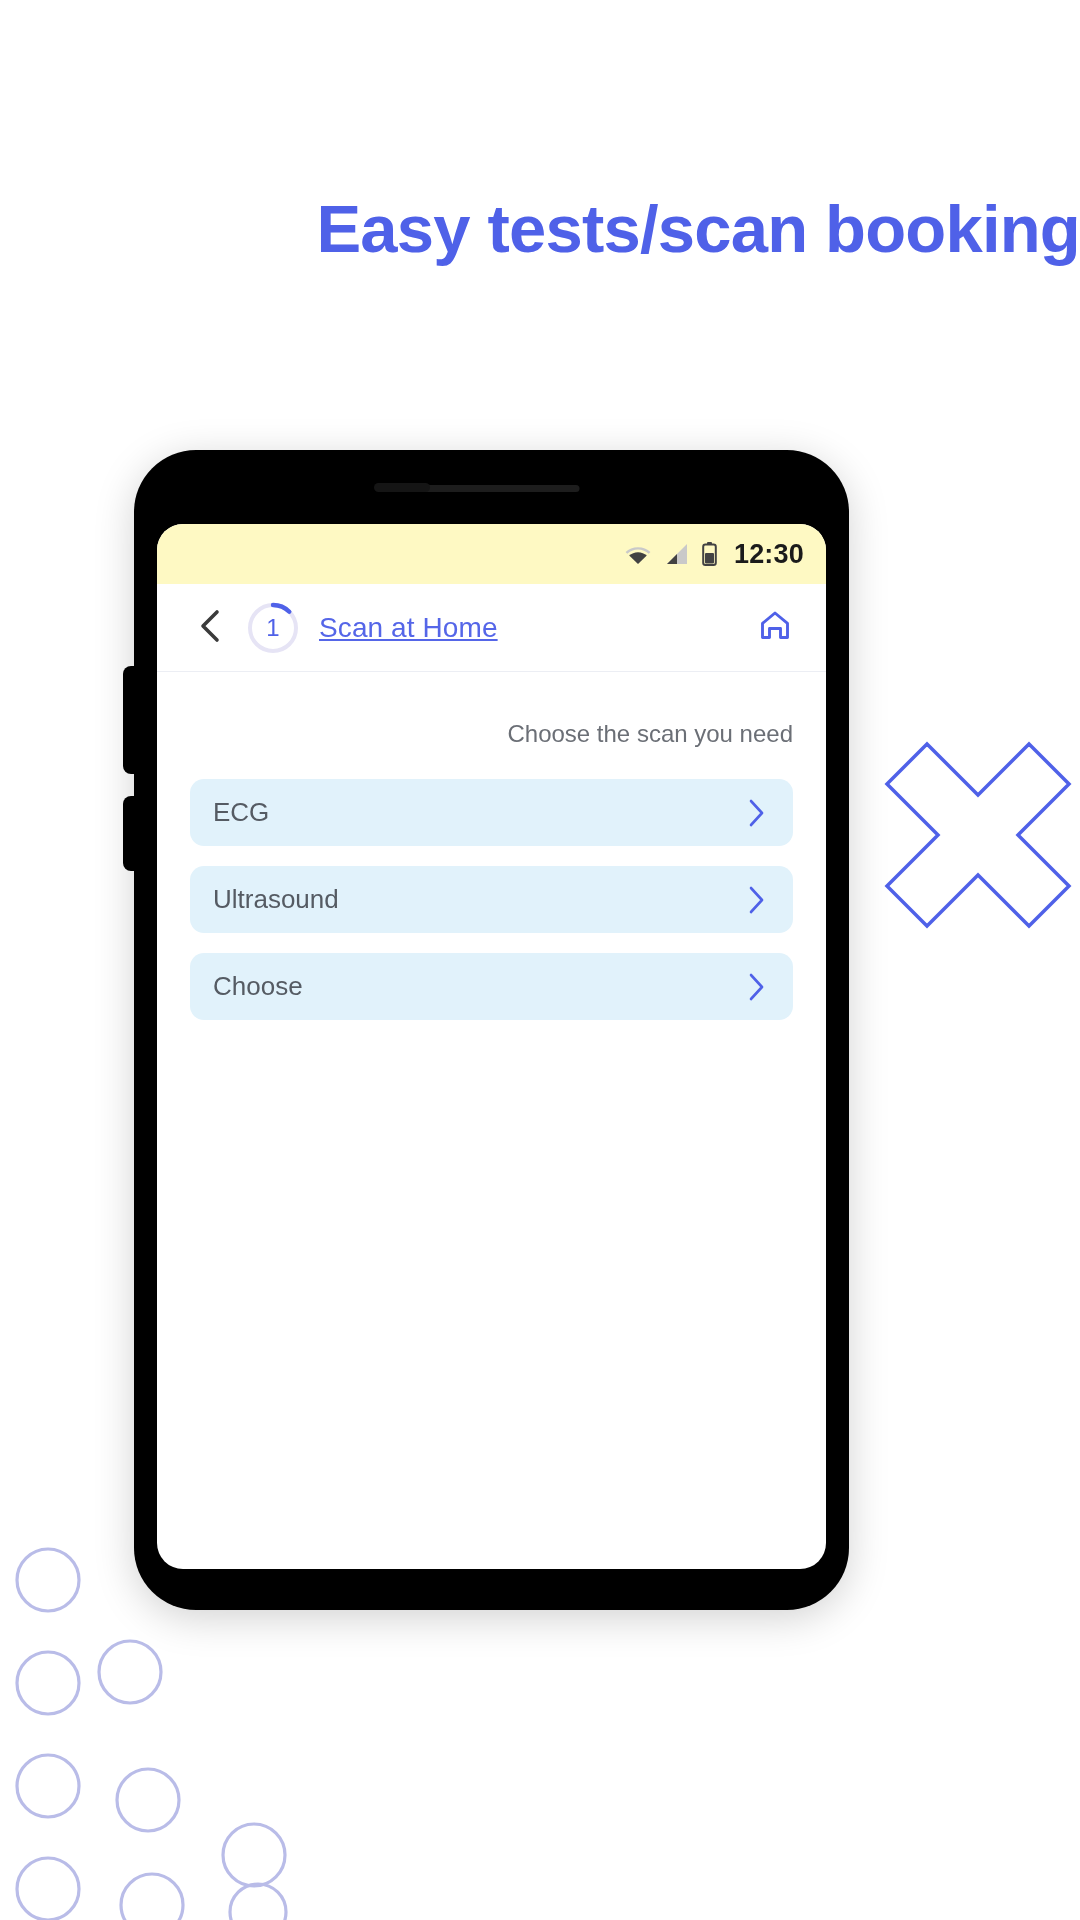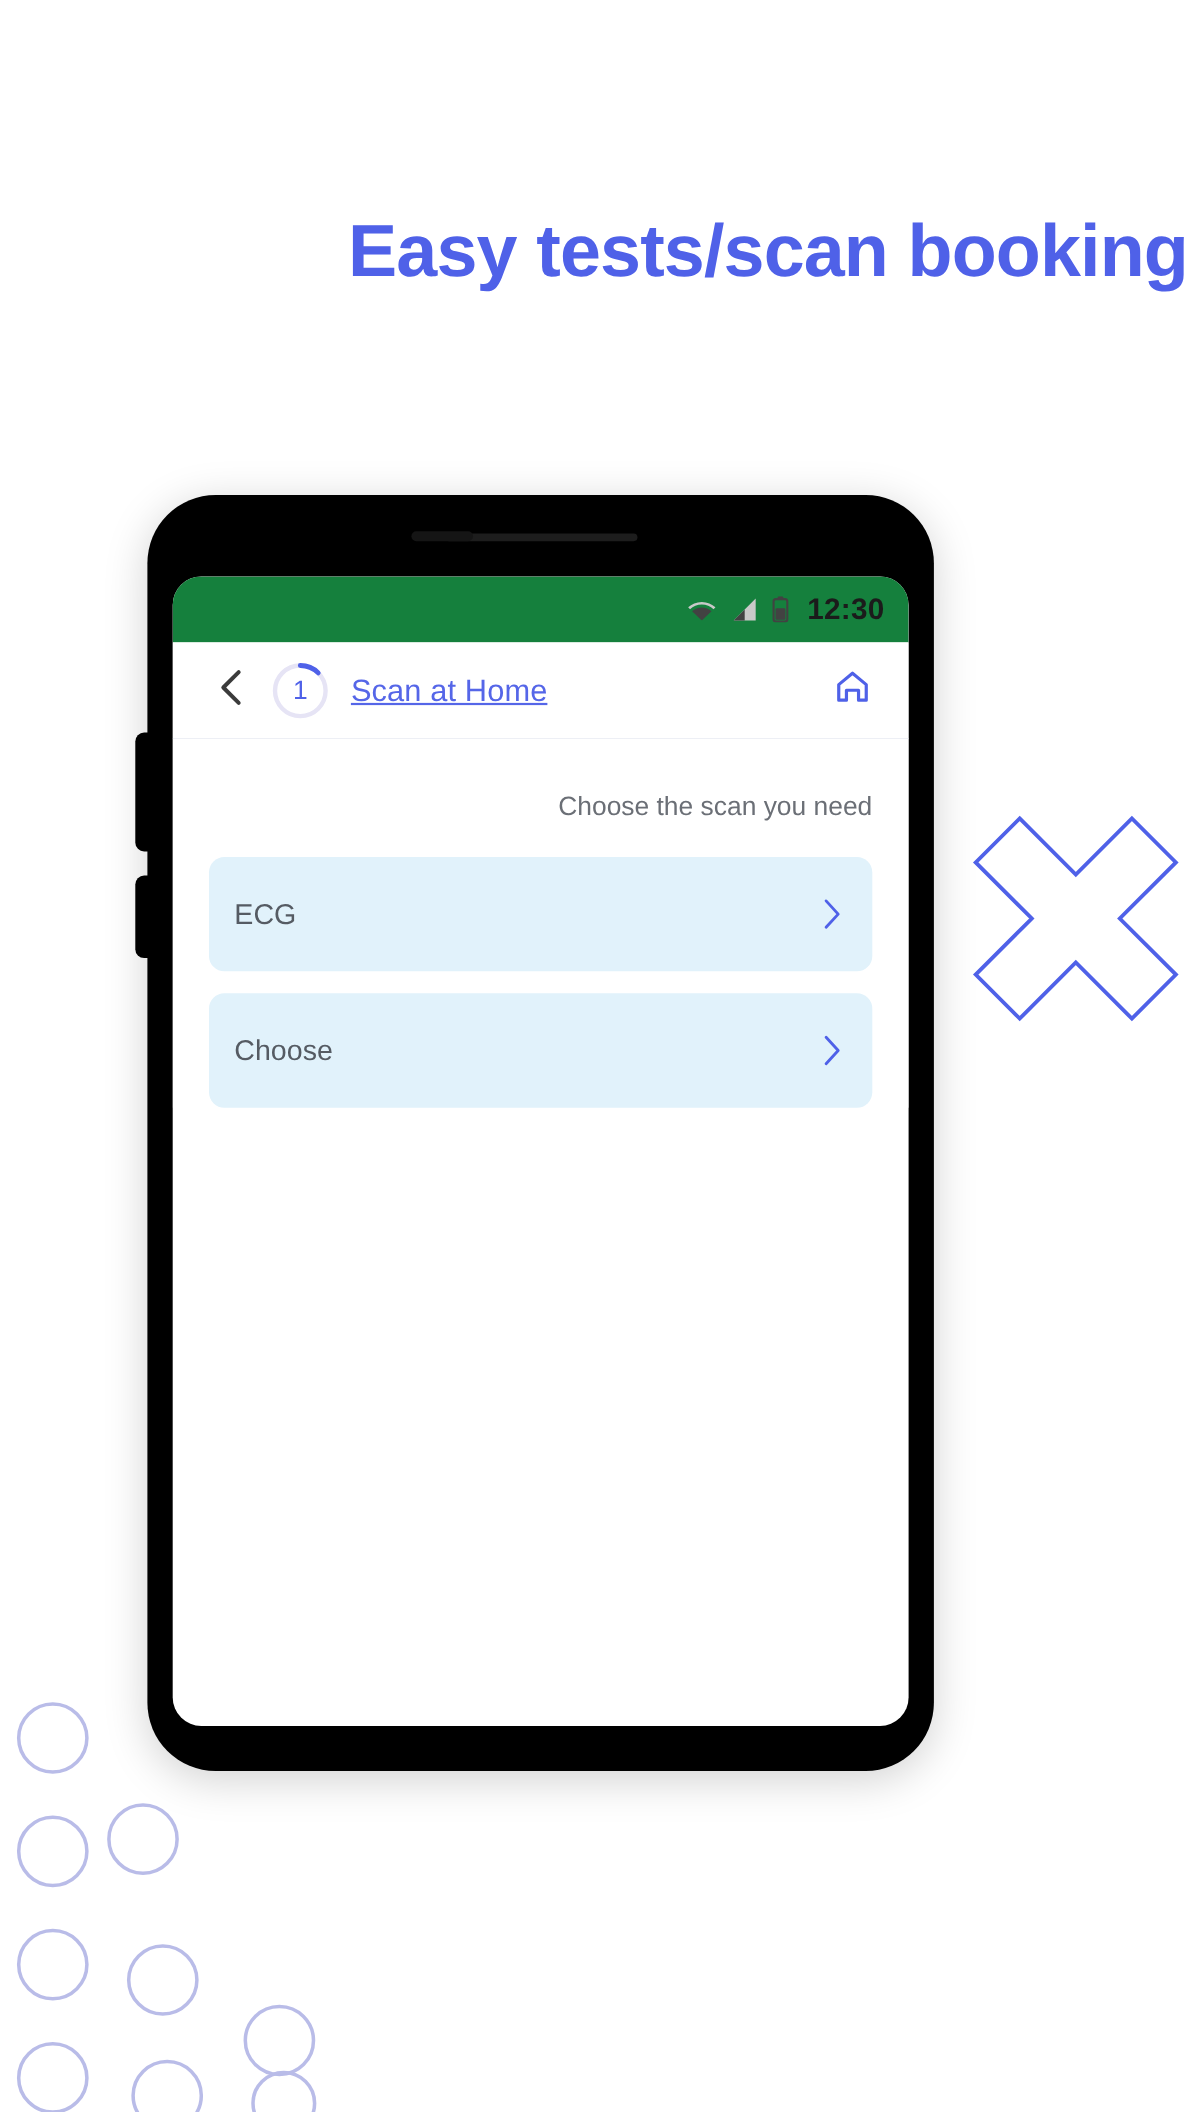--- a/index.html
+++ b/index.html
@@ -105,21 +105,21 @@
   }
 
   
   #status-bar {
     height: 60px;
     display: flex;
     align-items: center;
     justify-content: flex-end;
     padding: 0 22px 0 0;
     gap: 13px;
-    background: #15803d;
+    background: #fef9c3;
   }
   #status-bar .sb-icon { display: flex; align-items: flex-end; }
   #status-time {
     font-size: 27px;
     font-weight: 700;
     color: #1b1b1b;
     letter-spacing: 0.2px;
     margin-left: 4px;
   }
 
@@ -189,21 +189,21 @@
     margin-top: 14px;
     font-size: 24px;
     font-weight: 400;
     color: #6b6f76;
     text-align: right;
   }
 
   #scan-list { margin-top: 31px; display: flex; flex-direction: column; gap: 20px; }
 
   .scan-item {
-    height: 104px;
+    height: 67px;
     background: #e1f2fb;
     border-radius: 14px;
     display: flex;
     align-items: center;
     padding: 0 27px 0 23px;
     cursor: pointer;
   }
   .scan-item-label {
     flex: 1 1 auto;
     font-size: 26px;
@@ -304,20 +304,28 @@
       <div id="scan-list">
           <div class="scan-item">
             <span class="scan-item-label">ECG</span>
             <span class="scan-item-chevron">
               <svg width="20" height="30" viewBox="0 0 20 30">
                 <path d="M5 3 L16 15 L5 27" fill="none" stroke="#4F61E8" stroke-width="2.6" stroke-linecap="round" stroke-linejoin="round"></path>
               </svg>
             </span>
           </div>
           <div class="scan-item">
+            <span class="scan-item-label">Ultrasound</span>
+            <span class="scan-item-chevron">
+              <svg width="20" height="30" viewBox="0 0 20 30">
+                <path d="M5 3 L16 15 L5 27" fill="none" stroke="#4F61E8" stroke-width="2.6" stroke-linecap="round" stroke-linejoin="round"></path>
+              </svg>
+            </span>
+          </div>
+          <div class="scan-item">
             <span class="scan-item-label">Choose</span>
             <span class="scan-item-chevron">
               <svg width="20" height="30" viewBox="0 0 20 30">
                 <path d="M5 3 L16 15 L5 27" fill="none" stroke="#4F61E8" stroke-width="2.6" stroke-linecap="round" stroke-linejoin="round"></path>
               </svg>
             </span>
           </div>
         </div>
     </div>
 

